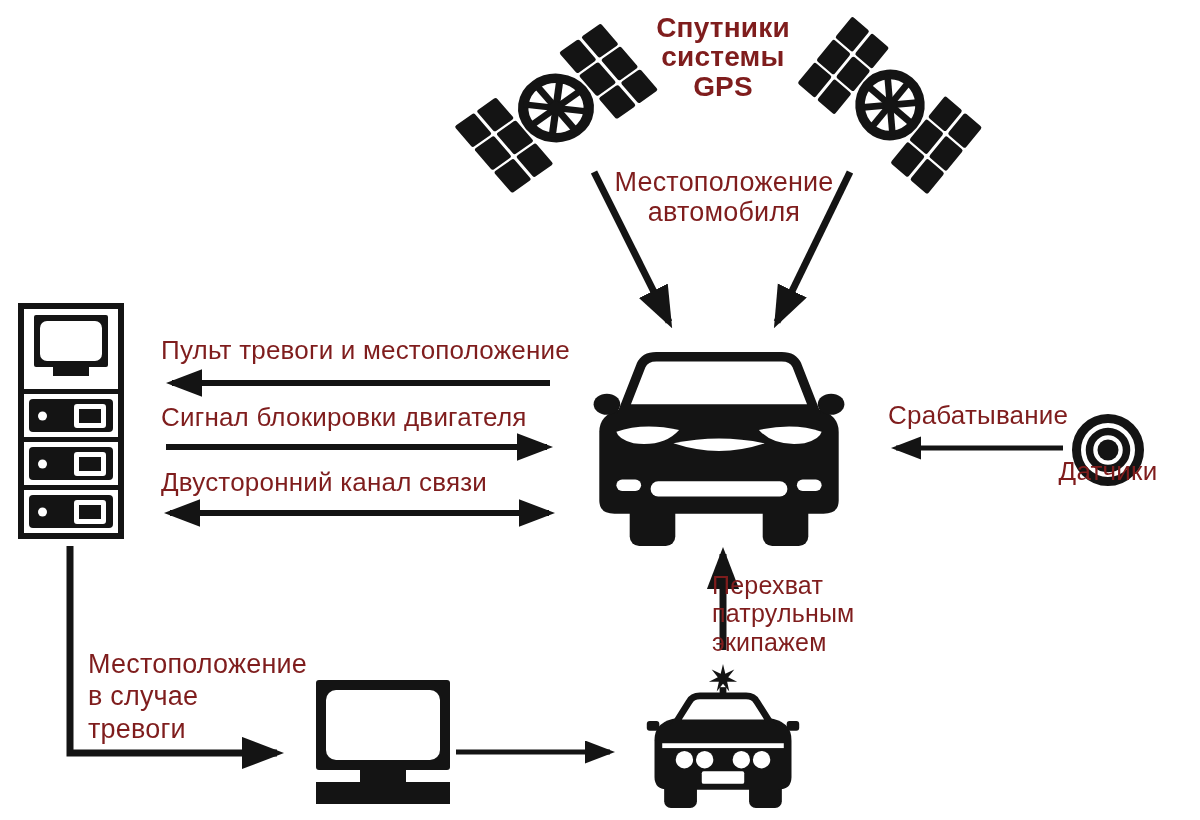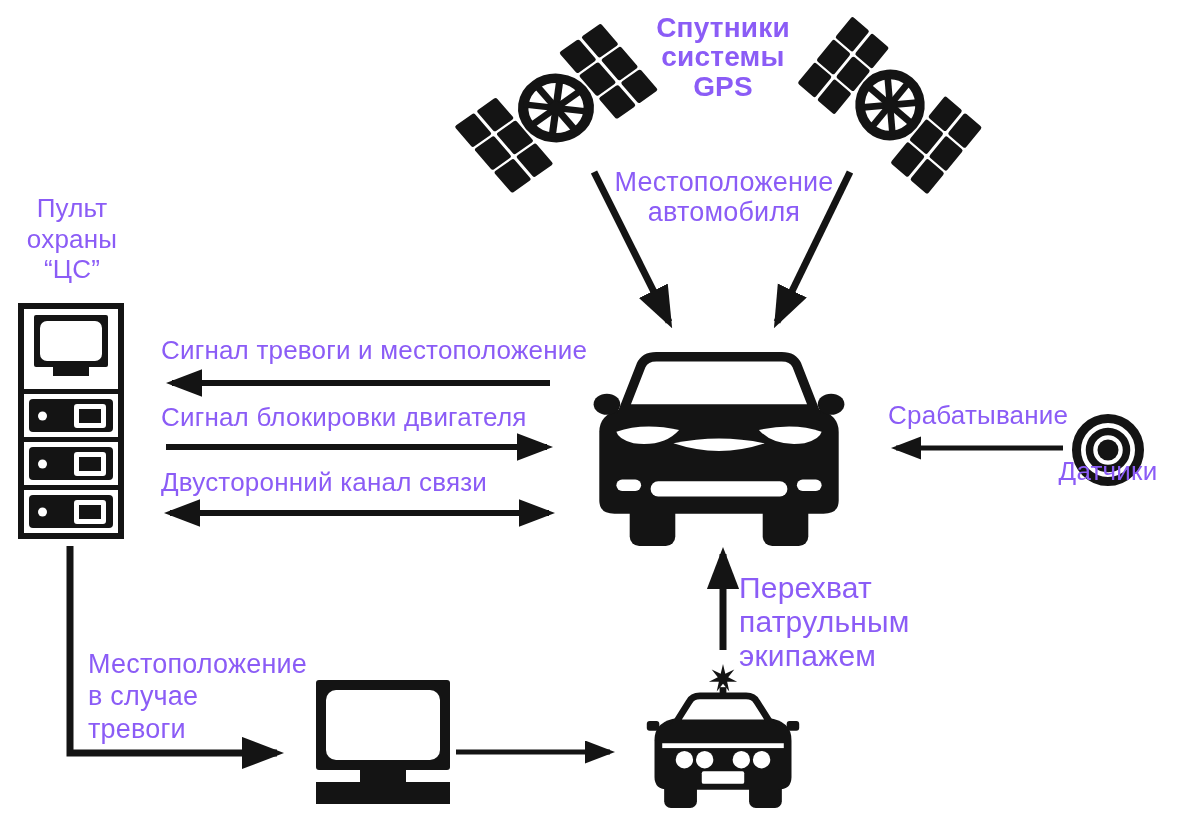--- a/index.html
+++ b/index.html
@@ -1,20 +1,20 @@
 <!DOCTYPE html>
 <html><head>
 <meta charset="utf-8">
 <style>
   * { margin:0; padding:0; box-sizing:border-box; }
   html,body { background:#ffffff; }
   body { font-family:"Liberation Sans", sans-serif; }
   .canvas { position:relative; width:1200px; height:820px; background:#ffffff; overflow:hidden; color:#141414; }
 
-  .label { position:absolute; white-space:pre-line; font-size:26px; line-height:1.16; color:#8b5cf6; letter-spacing:.2px; }
+  .label { position:absolute; white-space:pre-line; font-size:26px; line-height:1.16; color:#7f1d1d; letter-spacing:.2px; }
   .center { text-align:center; }
   .bold { font-weight:700; }
 
   svg.layer { position:absolute; left:0; top:0; }
   svg.icon { position:absolute; overflow:visible; }
 
   
   .console { position:absolute; left:18px; top:303px; width:106px; height:236px;
              border:6px solid #141414; background:#fff; display:flex; flex-direction:column; }
   .crt-section { height:80px; flex:none; position:relative; }
@@ -197,36 +197,33 @@
     </g>
   </svg>
 
   <div class="label center bold" style="left:613px;top:13px;width:220px;font-size:28px;line-height:1.05;">Спутники
 системы
 GPS</div>
 
   <div class="label center" style="left:598px;top:168px;width:252px;font-size:27px;line-height:1.1;">Местоположение
 автомобиля</div>
 
-  <div class="label center" style="left:16px;top:193px;width:112px;line-height:1.18;">Пульт
-охраны
-“ЦС”</div>
-
-  <div class="label" style="left:161px;top:335px;">Сигнал тревоги и местоположение</div>
+
+  <div class="label" style="left:161px;top:335px;">Пульт тревоги и местоположение</div>
 
   <div class="label" style="left:161px;top:402px;">Сигнал блокировки двигателя</div>
 
   <div class="label" style="left:161px;top:467px;">Двусторонний канал связи</div>
 
   <div class="label" style="left:888px;top:400px;">Срабатывание</div>
 
   <div class="label center" style="left:1040px;top:456px;width:136px;">Датчики</div>
 
   <div class="label" style="left:88px;top:648px;font-size:27px;line-height:1.2;">Местоположение
 в случае
 тревоги</div>
 
 
-  <div class="label" style="left:739px;top:571px;font-size:30px;line-height:1.13;">Перехват
+  <div class="label" style="left:712px;top:571px;font-size:25px;line-height:1.13;">Перехват
 патрульным
 экипажем</div>
 
 </div>
 
 </body></html>

